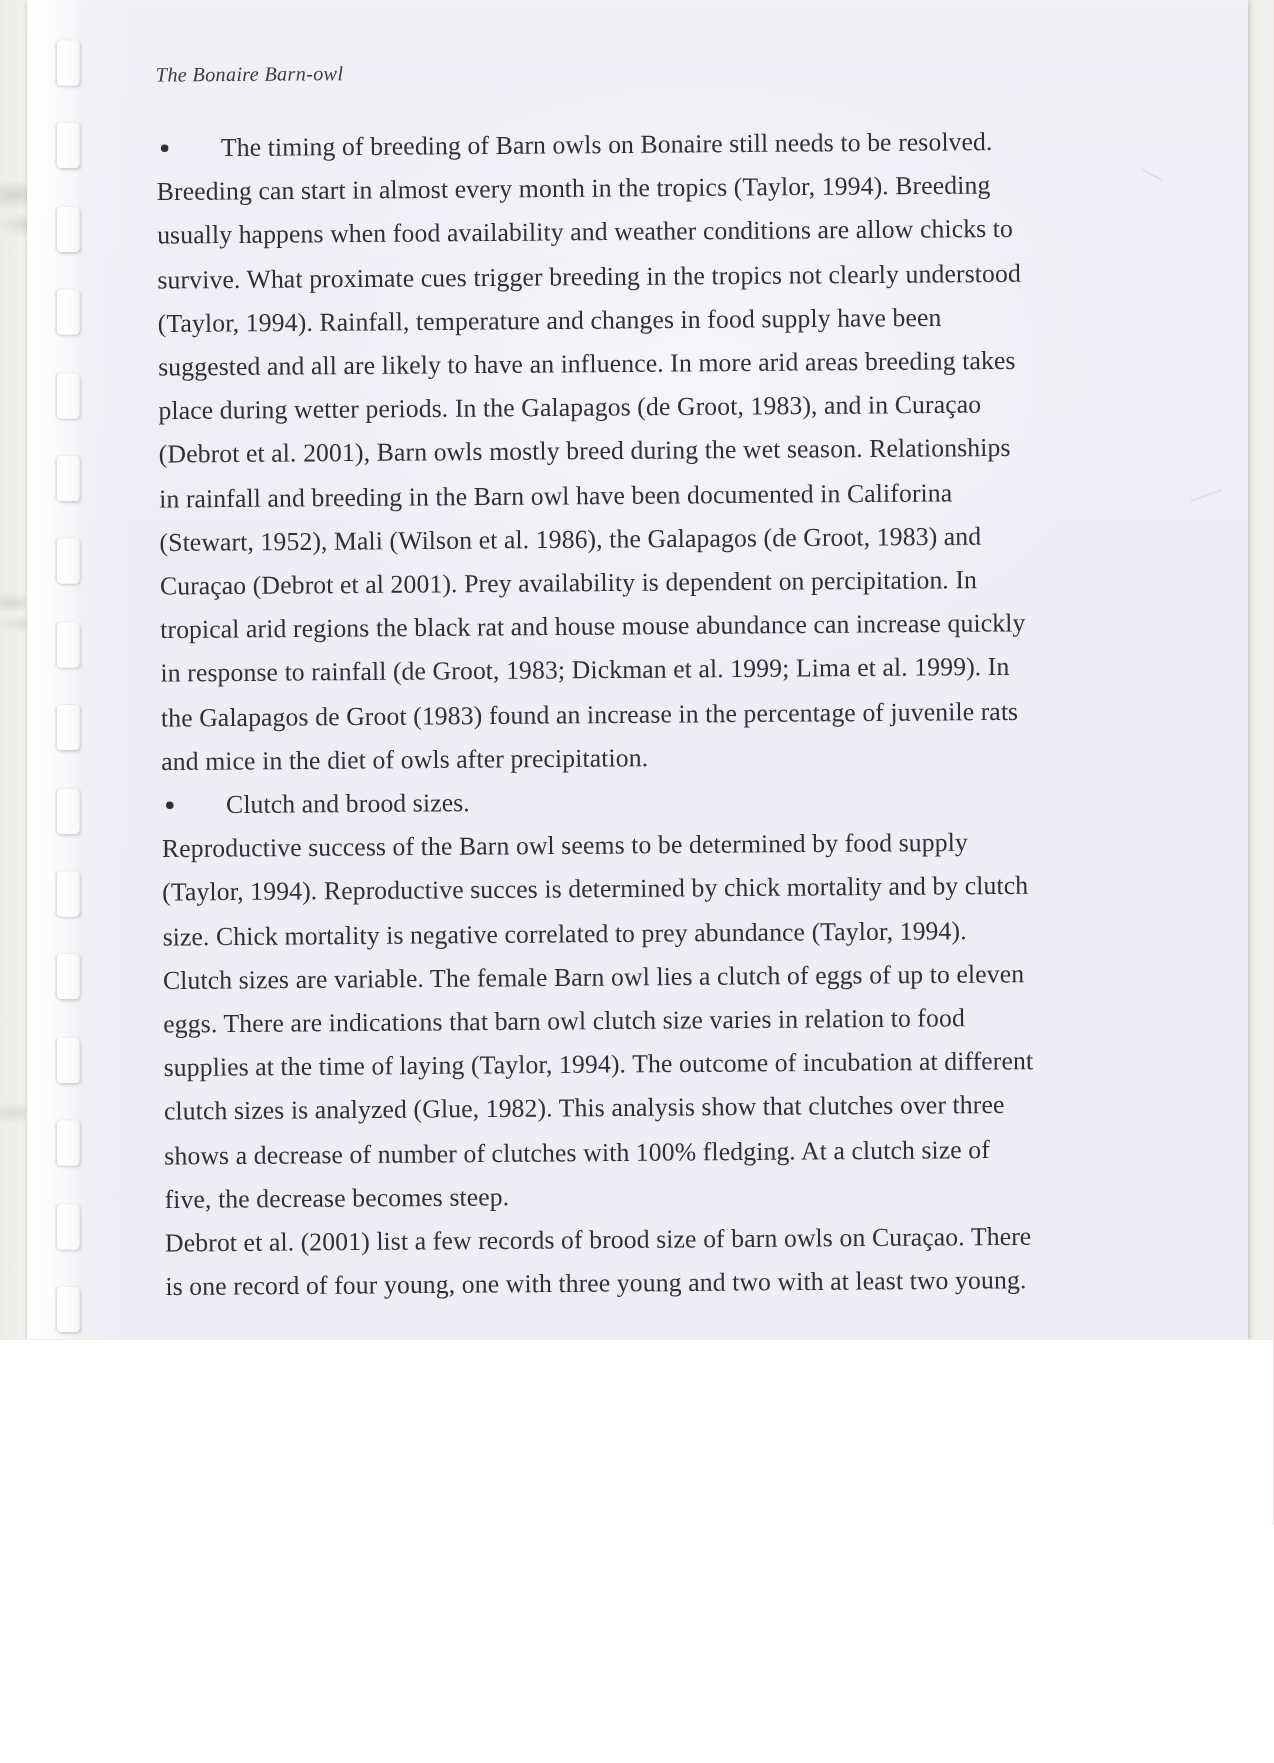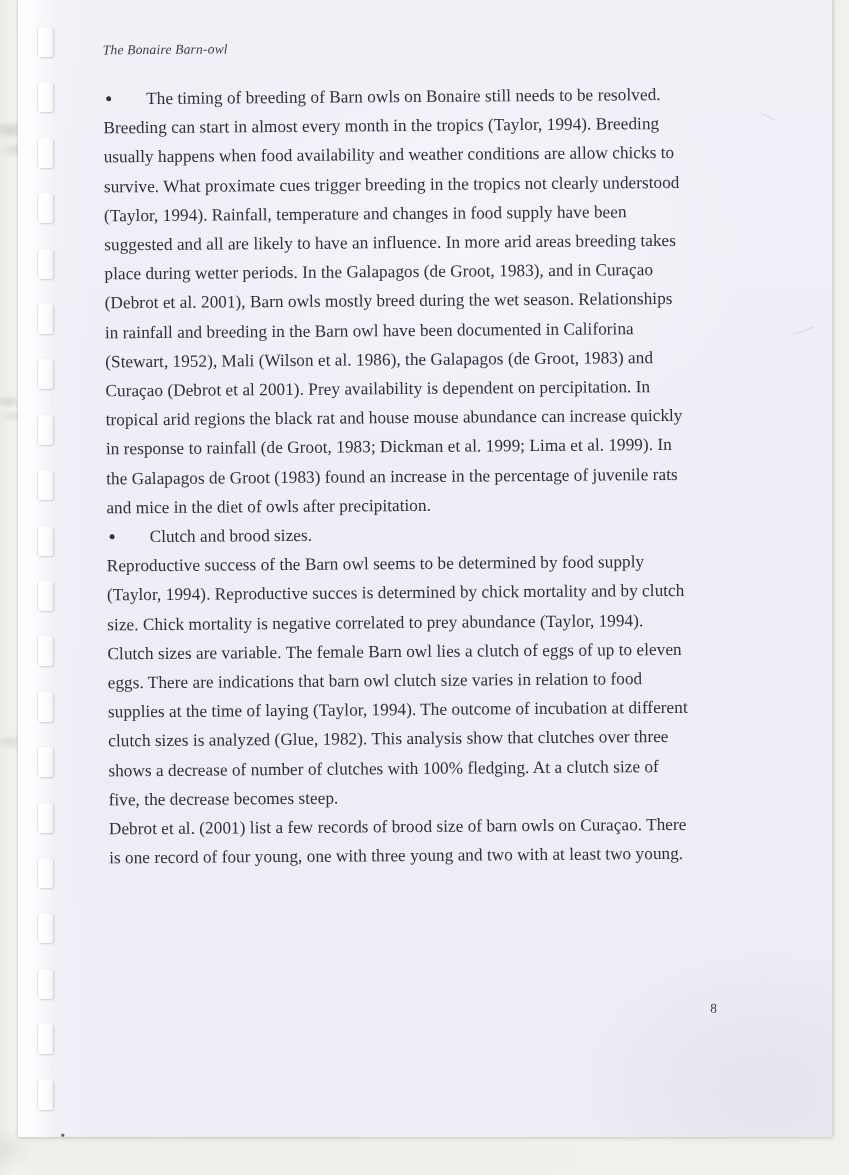--- a/index.html
+++ b/index.html
@@ -4,21 +4,21 @@
 <style>
   html, body {
     margin: 0;
     padding: 0;
     background: #ffffff;
   }
 
   #scan {
     position: relative;
     width: 849px;
-    height: 1175px;
+    height: 893px;
     overflow: hidden;
     background: #fca5a5;
     font-family: "Liberation Serif", "DejaVu Serif", serif;
   }
 
   
   .backdrop {
     position: absolute;
     inset: 0;
     background:

